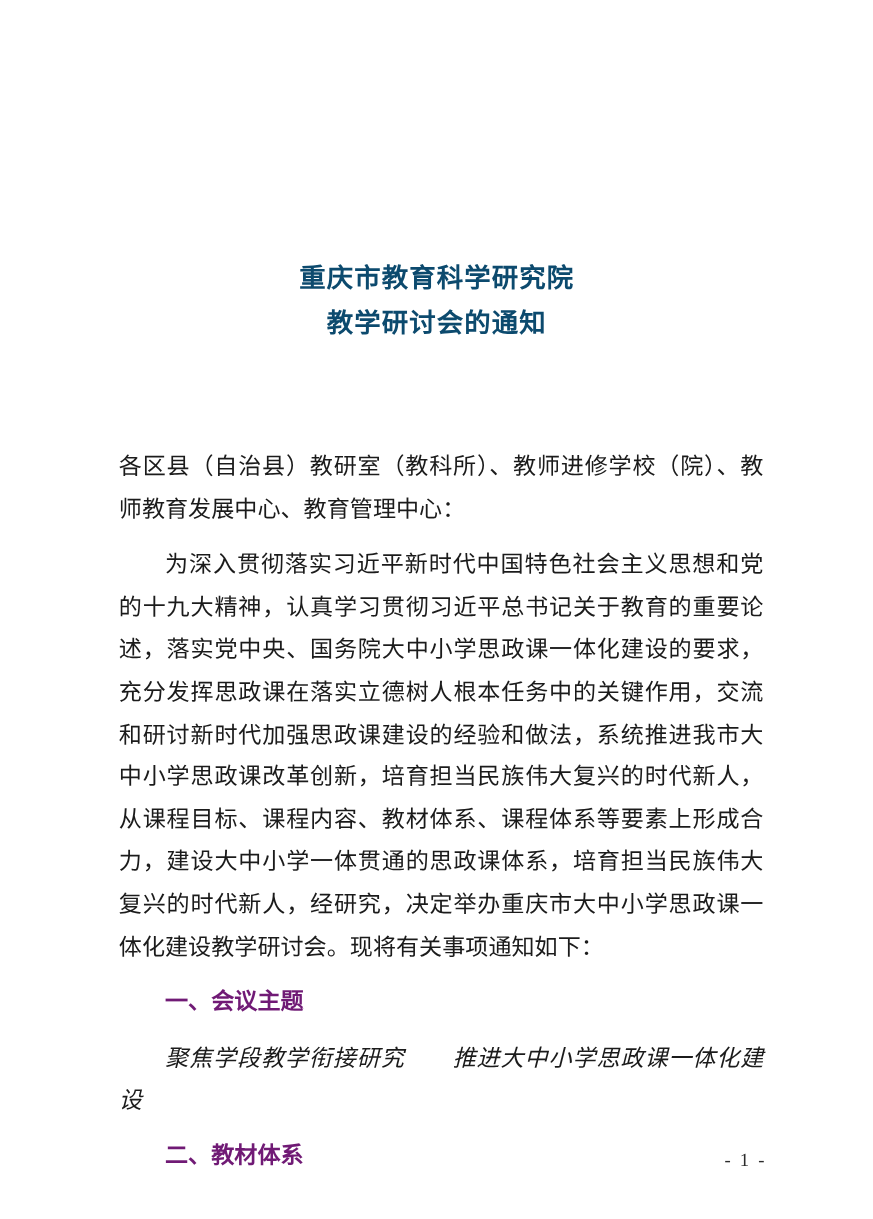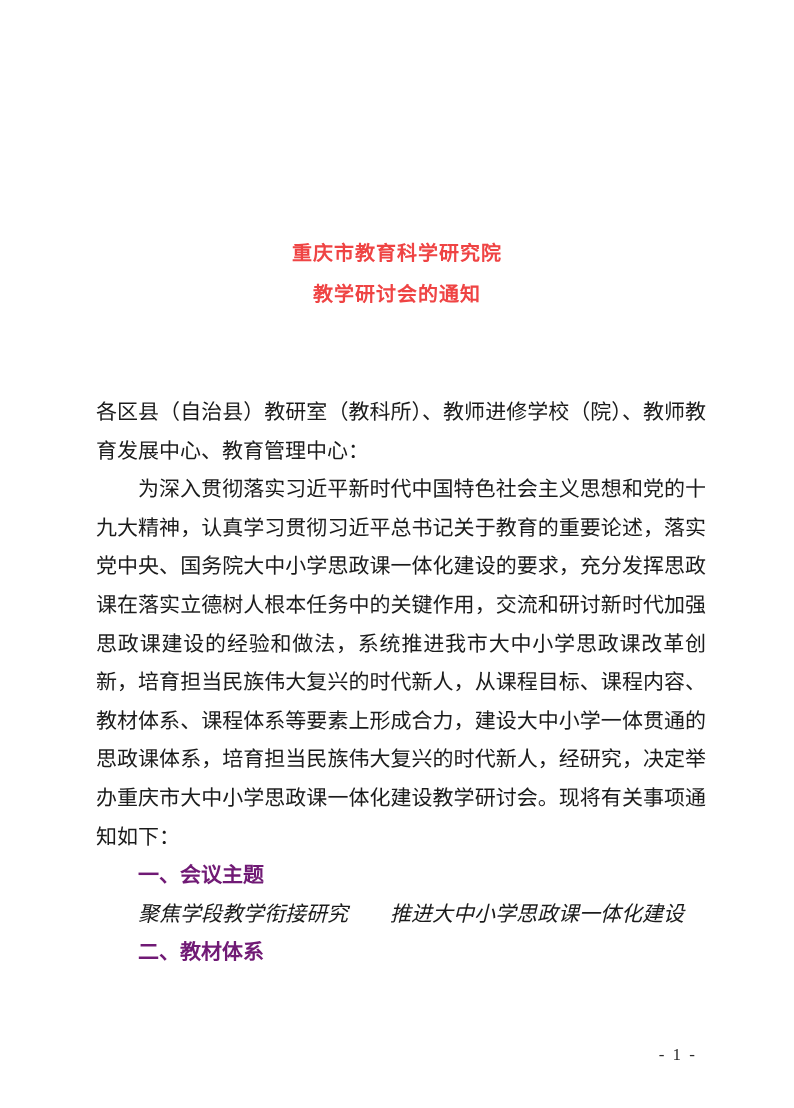--- a/index.html
+++ b/index.html
@@ -15,39 +15,39 @@
     overflow: hidden;
     font-family: "Liberation Serif", "DejaVu Serif", serif;
     color: #1b1b1b;
   }
   .doc-title {
     position: absolute;
     top: 234px;
     left: 0;
     right: 0;
     text-align: center;
-    font-family: Liberation Mono, monospace;
+    font-family: Liberation Serif, serif;
     font-weight: 700;
-    font-size: 20px;
+    font-size: 24px;
     line-height: 41px;
     letter-spacing: 1px;
-    color: #ef4444;
+    color: #0c4a6e;
   }
   .doc-body {
     position: absolute;
     top: 393px;
     left: 96px;
     width: 610px;
     font-size: 21px;
     line-height: 38.6px;
     text-align: justify;
     color: #1b1b1b;
   }
   .doc-body p, .doc-body h2 {
-    margin: 0;
+    margin: 12px;
     padding: 0;
   }
   .salutation {
     text-indent: 0;
   }
   .indent-2 {
     text-indent: 42px;
   }
   .section-heading {
     font-family: "Liberation Sans", "DejaVu Sans", sans-serif;

